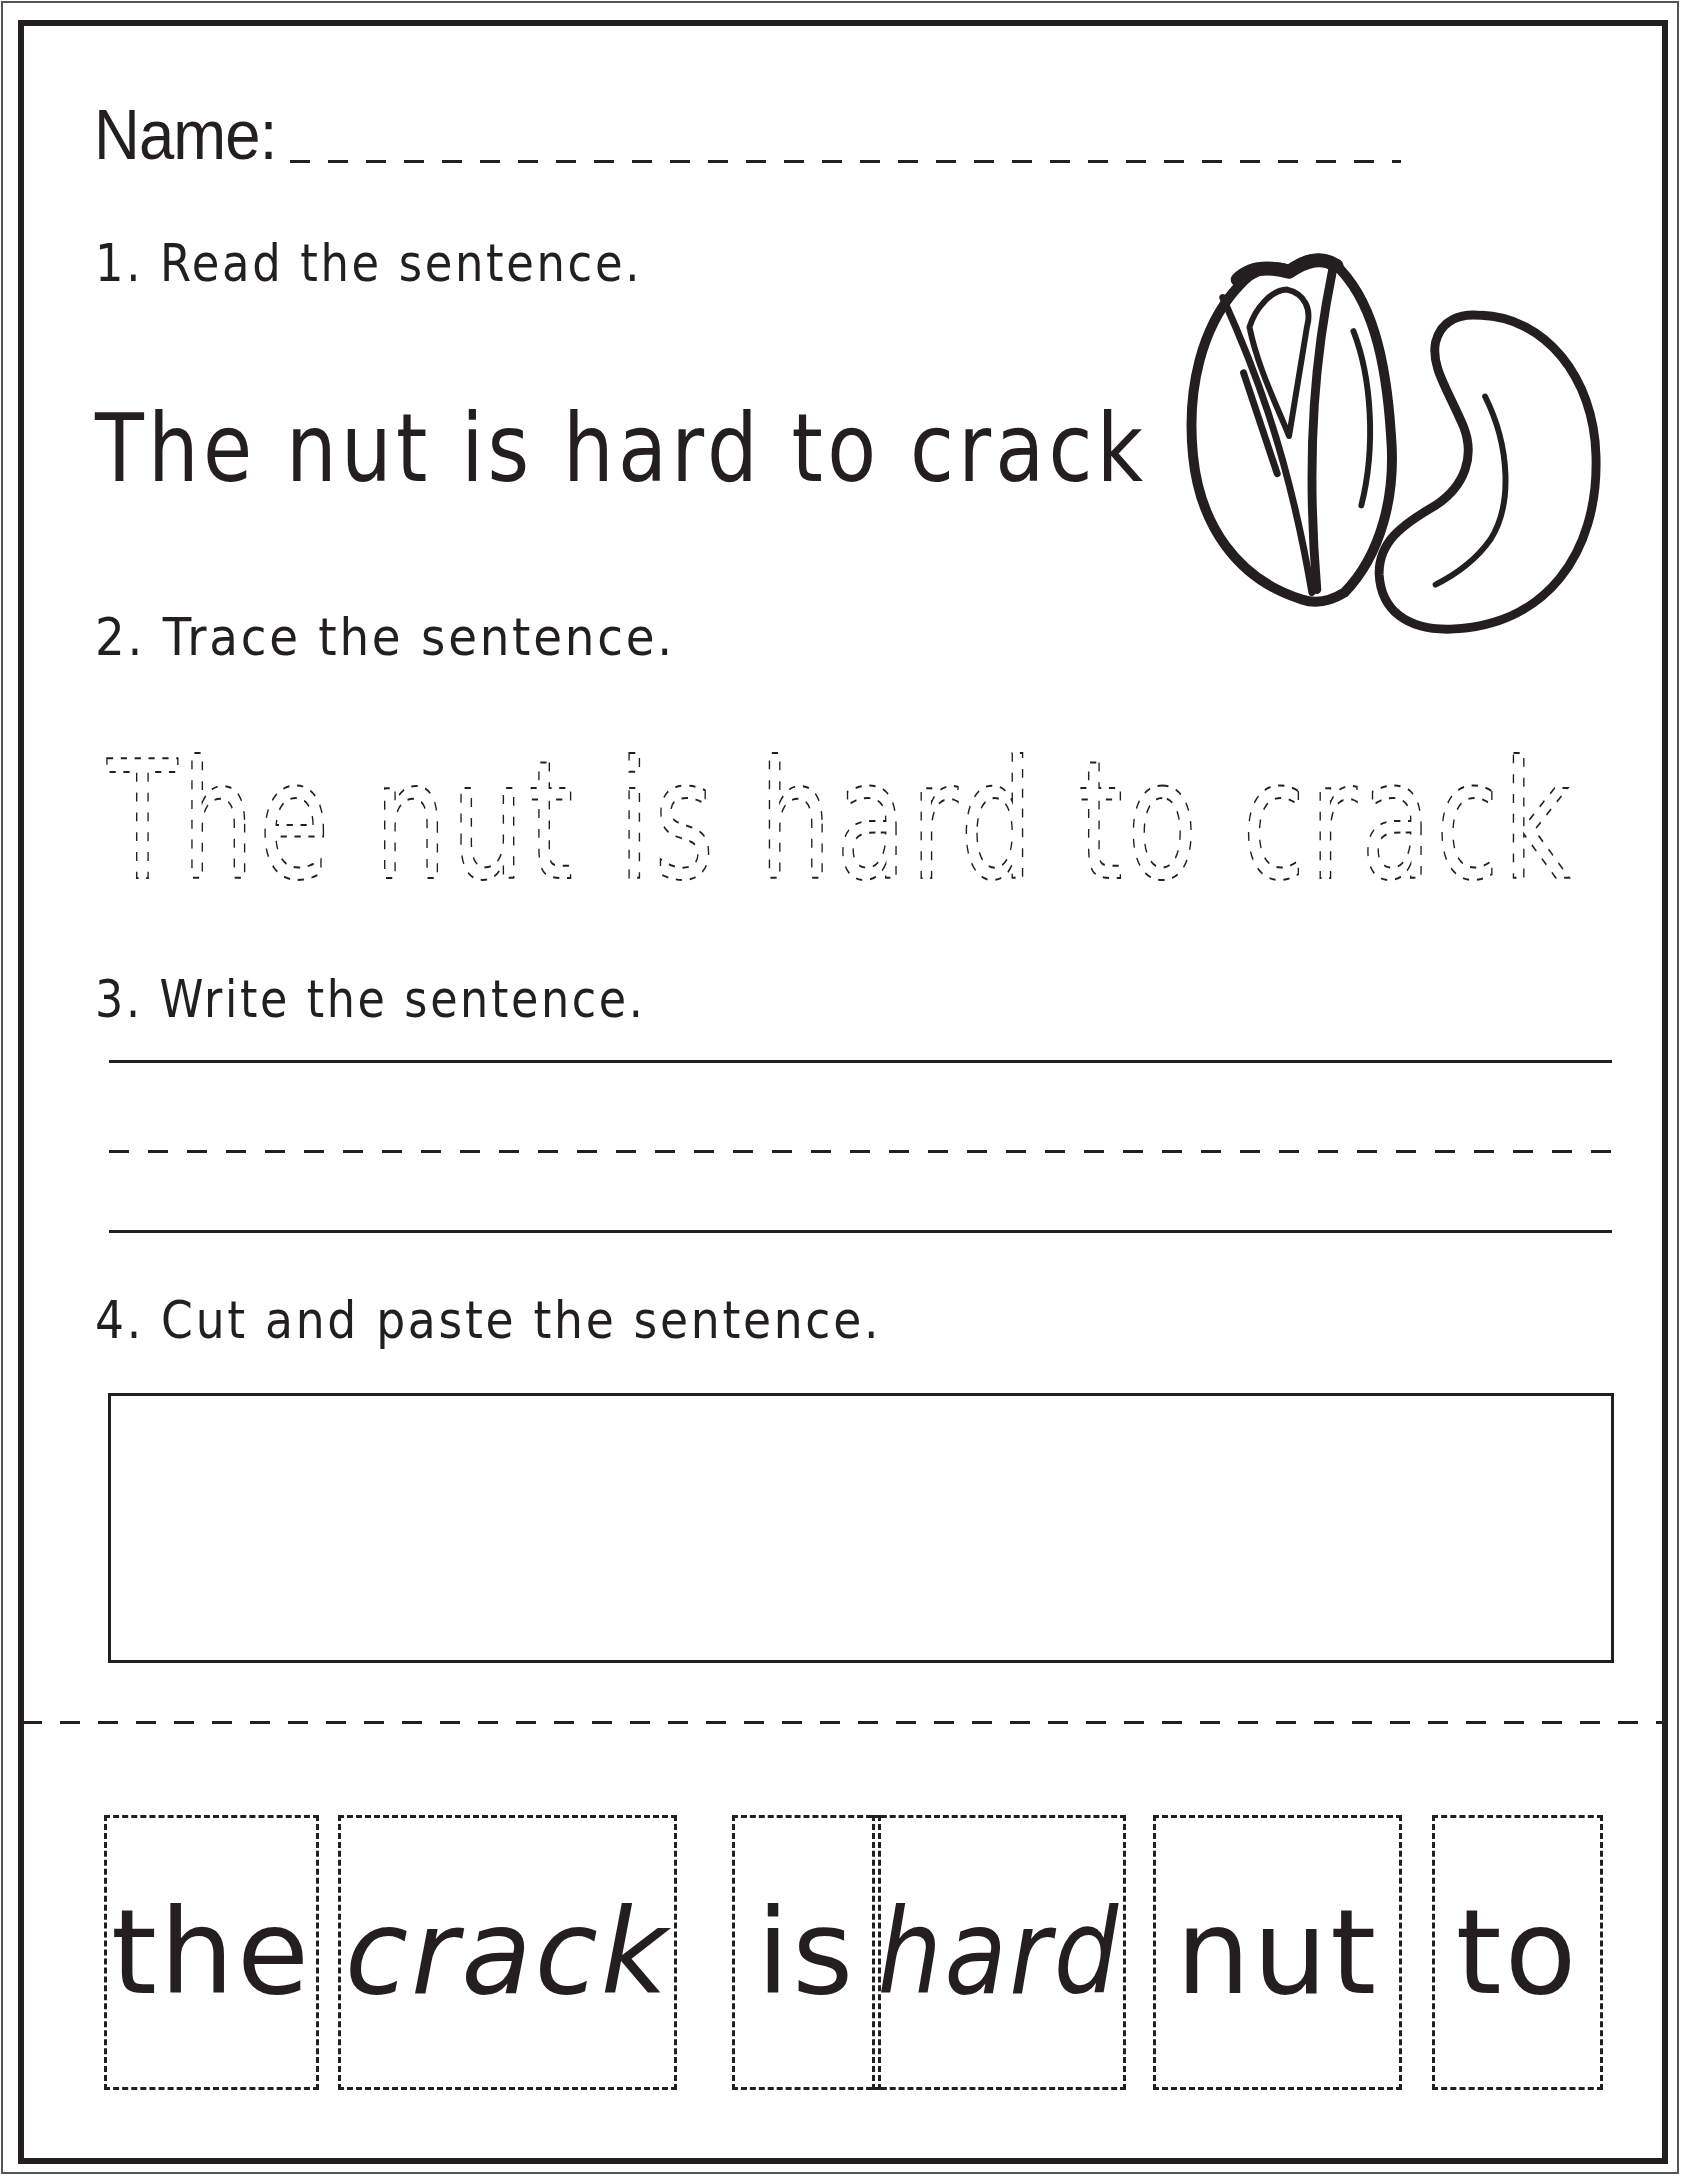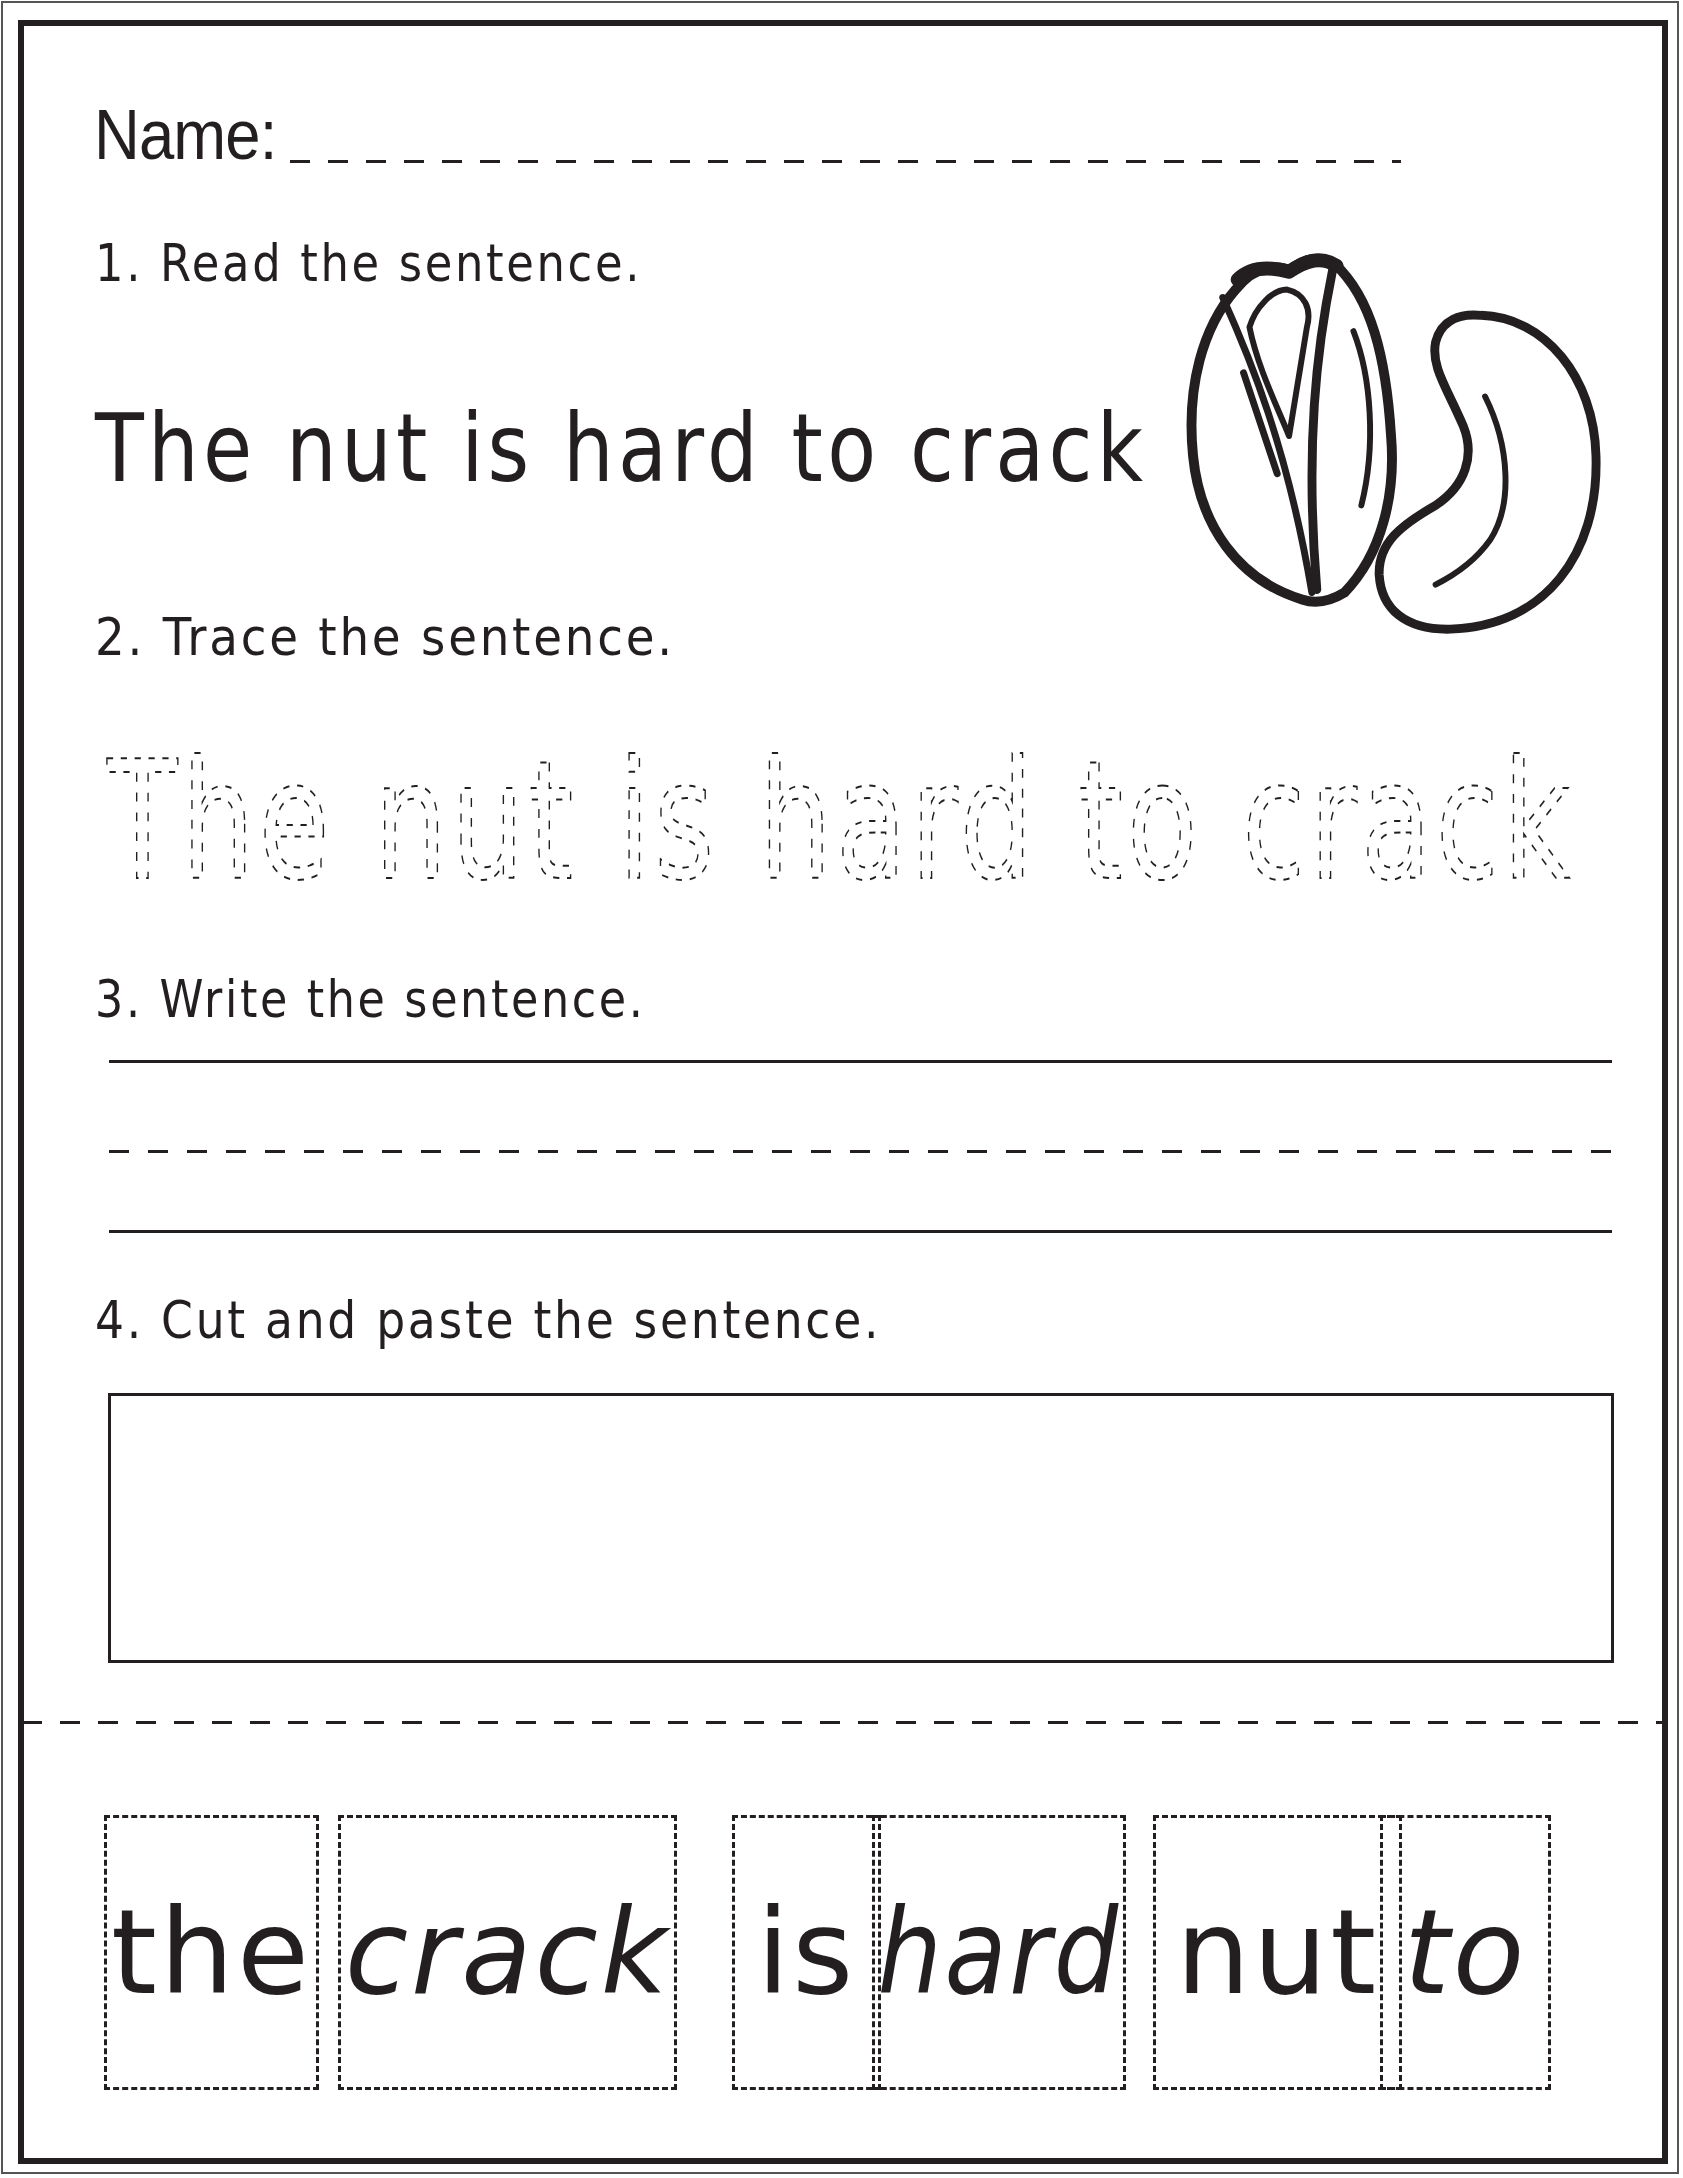--- a/index.html
+++ b/index.html
@@ -87,16 +87,16 @@
 </div>
 <div class="word-card" style="left:732px; width:149px;">
   <span class="word-text">is</span>
 </div>
 <div class="word-card" style="left:872px; width:254px;font-style:italic;">
   <span class="word-text" style="transform: scaleX(0.867857);">hard</span>
 </div>
 <div class="word-card" style="left:1153px; width:249px;">
   <span class="word-text">nut</span>
 </div>
-<div class="word-card" style="left:1380px; width:171px;font-style:italic;">
+<div class="word-card" style="left:1432px; width:171px;">
   <span class="word-text">to</span>
 </div>
 
 
 </body></html>

